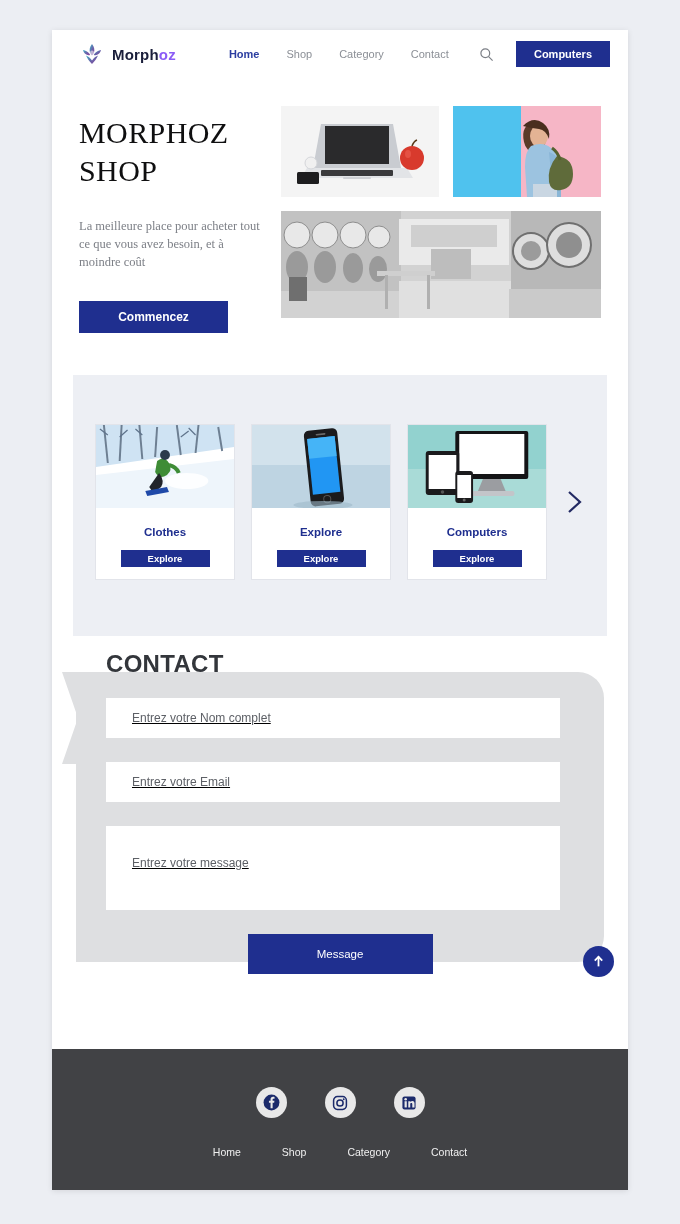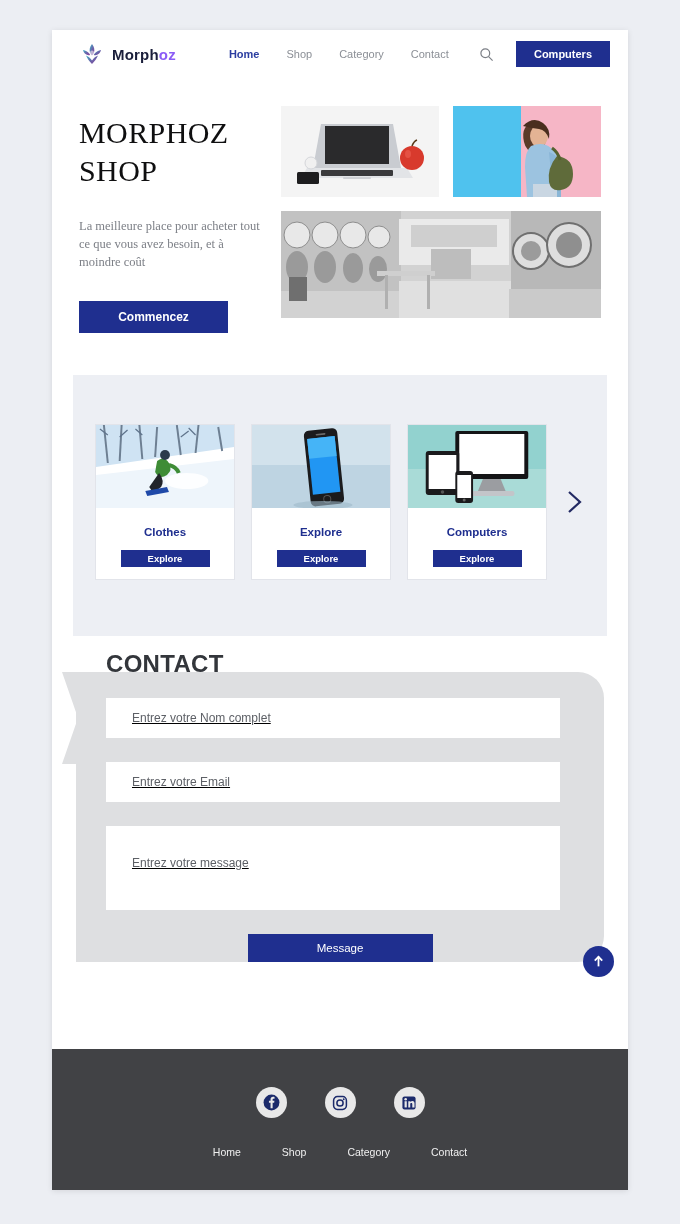--- a/index.html
+++ b/index.html
@@ -161,21 +161,21 @@
     outline: none;
   }
   .field::placeholder { color: #5d6066; }
   .field-area {
     height: 84px; padding-top: 30px; resize: none;
     line-height: 1.2;
   }
   .btn-message {
     position: relative; z-index: 3;
     display: block; margin: 4px auto 0 auto;
-    width: 185px; height: 28px;
+    width: 185px; height: 40px;
     background: #1f2f8f; color: #fff; border: none;
     font-size: 11.5px; cursor: pointer; font-family: inherit;
   }
   .scroll-top {
     position: absolute; right: 14px; top: 296px; z-index: 4;
     width: 31px; height: 31px; border-radius: 50%;
     background: #1f2f8f; border: none; cursor: pointer;
     display: flex; align-items: center; justify-content: center;
   }
 

